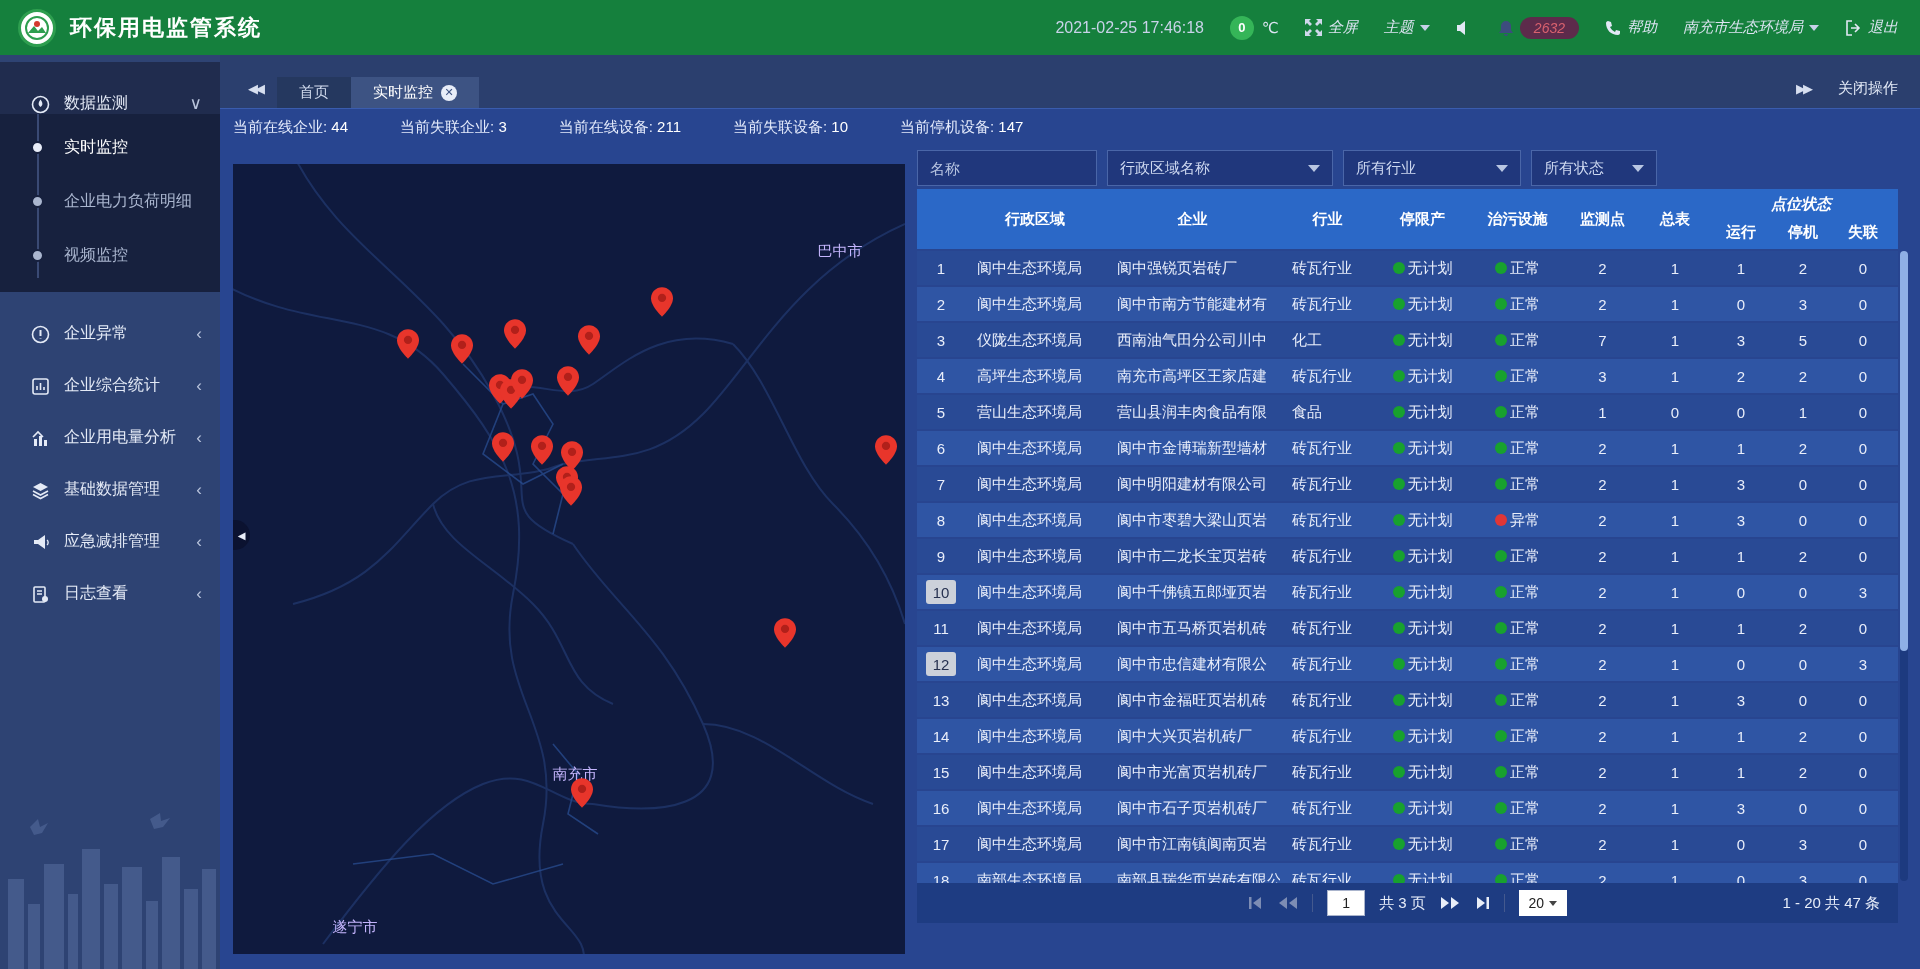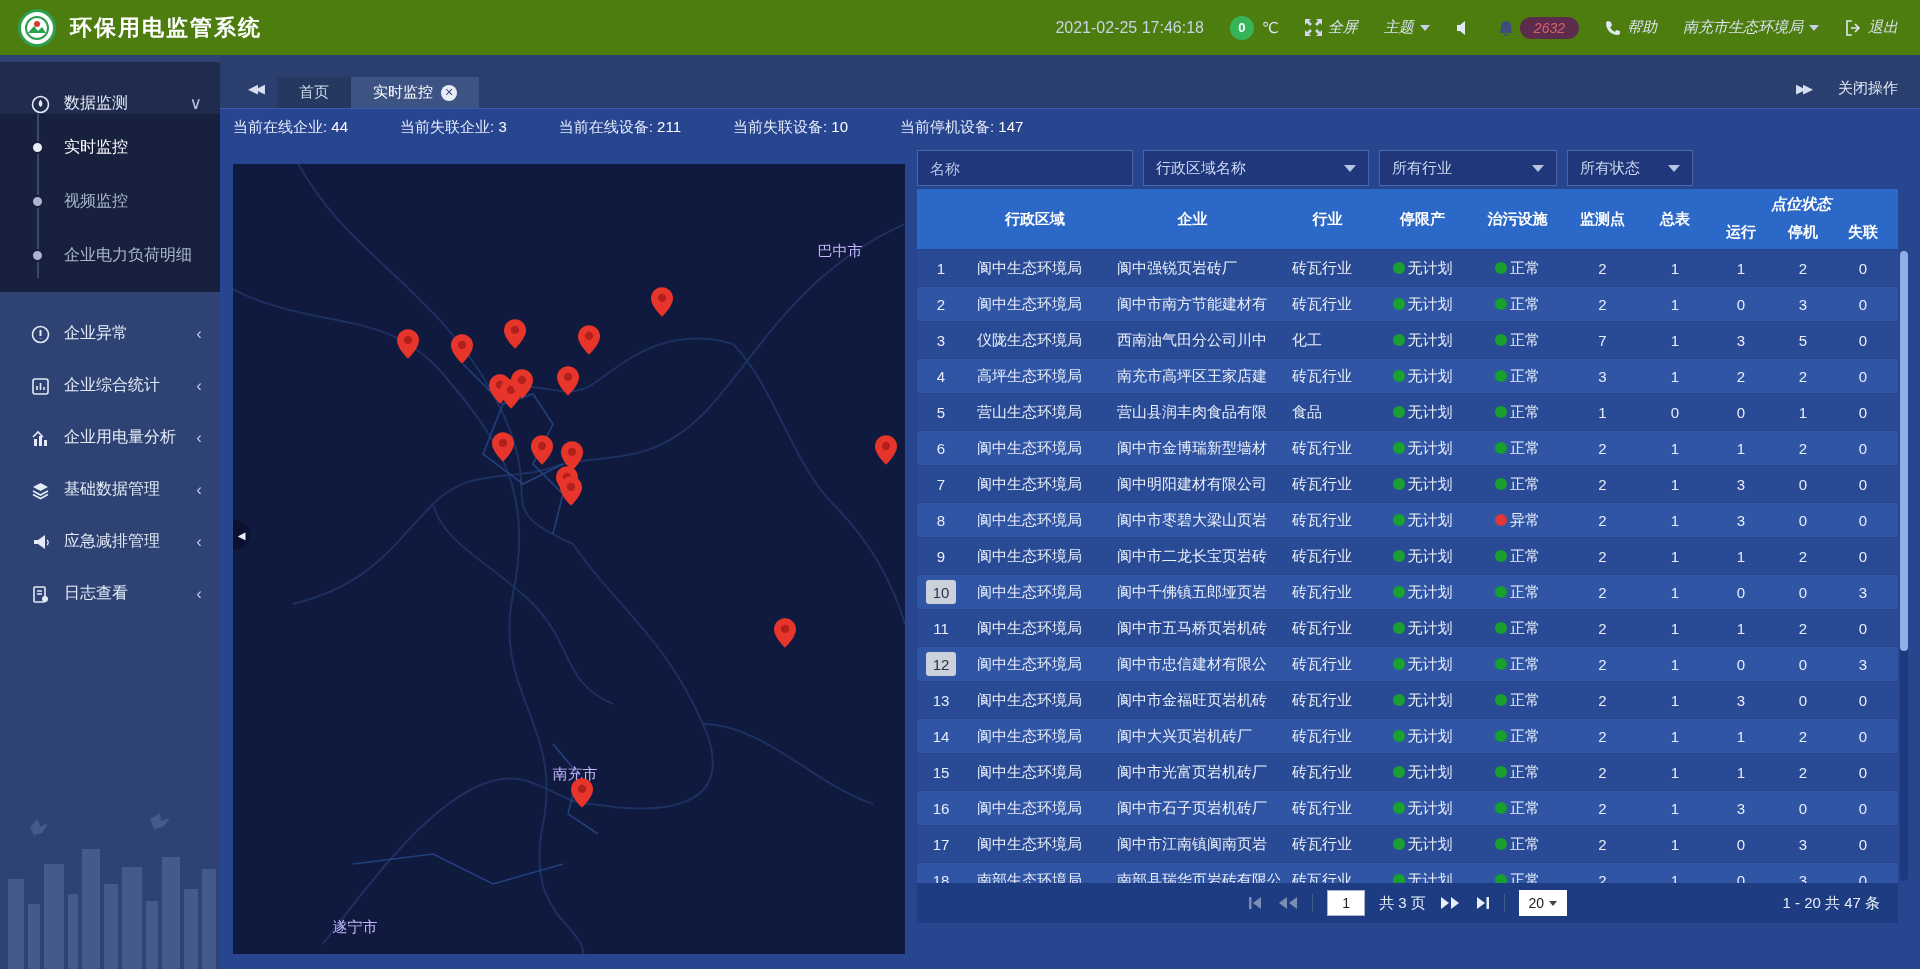--- a/index.html
+++ b/index.html
@@ -1,21 +1,21 @@
 <!DOCTYPE html>
 <html><head>
 <meta charset="utf-8">
 <style>
   * { margin:0; padding:0; box-sizing:border-box; }
   html,body { width:1920px; height:969px; overflow:hidden; background:#0d142e;
     font-family:"Liberation Sans","DejaVu Sans",sans-serif; }
   .app { width:1920px; height:969px; display:flex; flex-direction:column; }
 
   
-  .top-header { height:55px; background:#4d7c0f; display:flex; align-items:center;
+  .top-header { height:55px; background:#15803d; display:flex; align-items:center;
     padding:0 22px 0 18px; flex:0 0 55px; }
   .logo { width:38px; height:38px; border-radius:50%; background:#fff; border:3px solid #2e9e4f;
     display:flex; align-items:center; justify-content:center; margin-right:14px; }
   .app-title { color:#ffffff; font-size:22px; font-weight:bold; letter-spacing:2px; }
   .header-right { margin-left:auto; display:flex; align-items:center; gap:26px; color:#dde4f3; font-size:15px; }
   .datetime { color:#c9d3e9; font-size:16px; }
   .temp-wrap { display:flex; align-items:center; gap:8px; }
   .temp-badge { width:24px; height:24px; border-radius:50%; background:#35b558; color:#fff;
     font-size:13px; display:flex; align-items:center; justify-content:center; font-weight:bold; }
   .hbtn { display:flex; align-items:center; gap:6px; cursor:pointer; white-space:nowrap;font-style:italic; }
@@ -72,21 +72,21 @@
   .pin { position:absolute; width:22px; height:30px; margin-left:-11px; margin-top:-29px; cursor:pointer; }
   .map-collapse { position:absolute; left:0; top:356px; width:17px; height:30px; background:#0b1230;
     border-radius:0 15px 15px 0; display:flex; align-items:center; justify-content:center;
     color:#e8edf8; font-size:10px; cursor:pointer; }
 
   
   .right-panel { flex:1; display:flex; flex-direction:column; min-width:0; }
   .filter-row { display:flex; gap:10px; height:36px; margin-bottom:3px; }
   .f-input, .f-select { background:#20377c; border:1px solid #4a66a8; color:#cdd8f0; font-size:15px;
     height:36px; display:flex; align-items:center; padding:0 12px; }
-  input.f-input { width:216px; outline:none; }
+  input.f-input { width:180px; outline:none; }
   input.f-input::placeholder { color:#b9c6e2; }
   .f-select { justify-content:space-between; cursor:pointer;gap:12px; }
   .f-select.region { width:226px; } .f-select.industry { width:178px; } .f-select.status { width:126px; }
   .sel-chev { width:0; height:0; border-left:6px solid transparent; border-right:6px solid transparent;
     border-top:7px solid #b9c6e2; }
 
   .grid-cols { display:grid; grid-template-columns:48px 140px 175px 95px 95px 95px 75px 70px 62px 62px 58px; }
   .thead { background:#2b68c7; color:#ffffff; font-size:15px; font-weight:bold; height:60px;
     grid-template-rows:26px 34px; }
   .thead .hc { grid-row:1 / span 2; display:flex; align-items:center; justify-content:center; }
@@ -200,25 +200,25 @@
               <span class="chev">∨</span>
             </div>
             <div class="submenu">
               <div class="vline"></div>
               <div class="sub-item active">
                 <span class="dot"></span>
                 <span>实时监控</span>
               </div>
               <div class="sub-item">
                 <span class="dot"></span>
-                <span>视频监控</span>
+                <span>企业电力负荷明细</span>
               </div>
               <div class="sub-item">
                 <span class="dot"></span>
-                <span>企业电力负荷明细</span>
+                <span>视频监控</span>
               </div>
             </div>
           </div>
           <div class="group">
             <div class="side-item">
               <span class="mi">
                 <svg width="19" height="19" viewBox="0 0 19 19" fill="none" stroke="#e4eaf6" stroke-width="1.6">
                   <circle cx="9.5" cy="9.5" r="8"></circle>
                   <path d="M9.5 5 v6 M9.5 13.5 v0.5" stroke-width="2"></path>
                 </svg>

